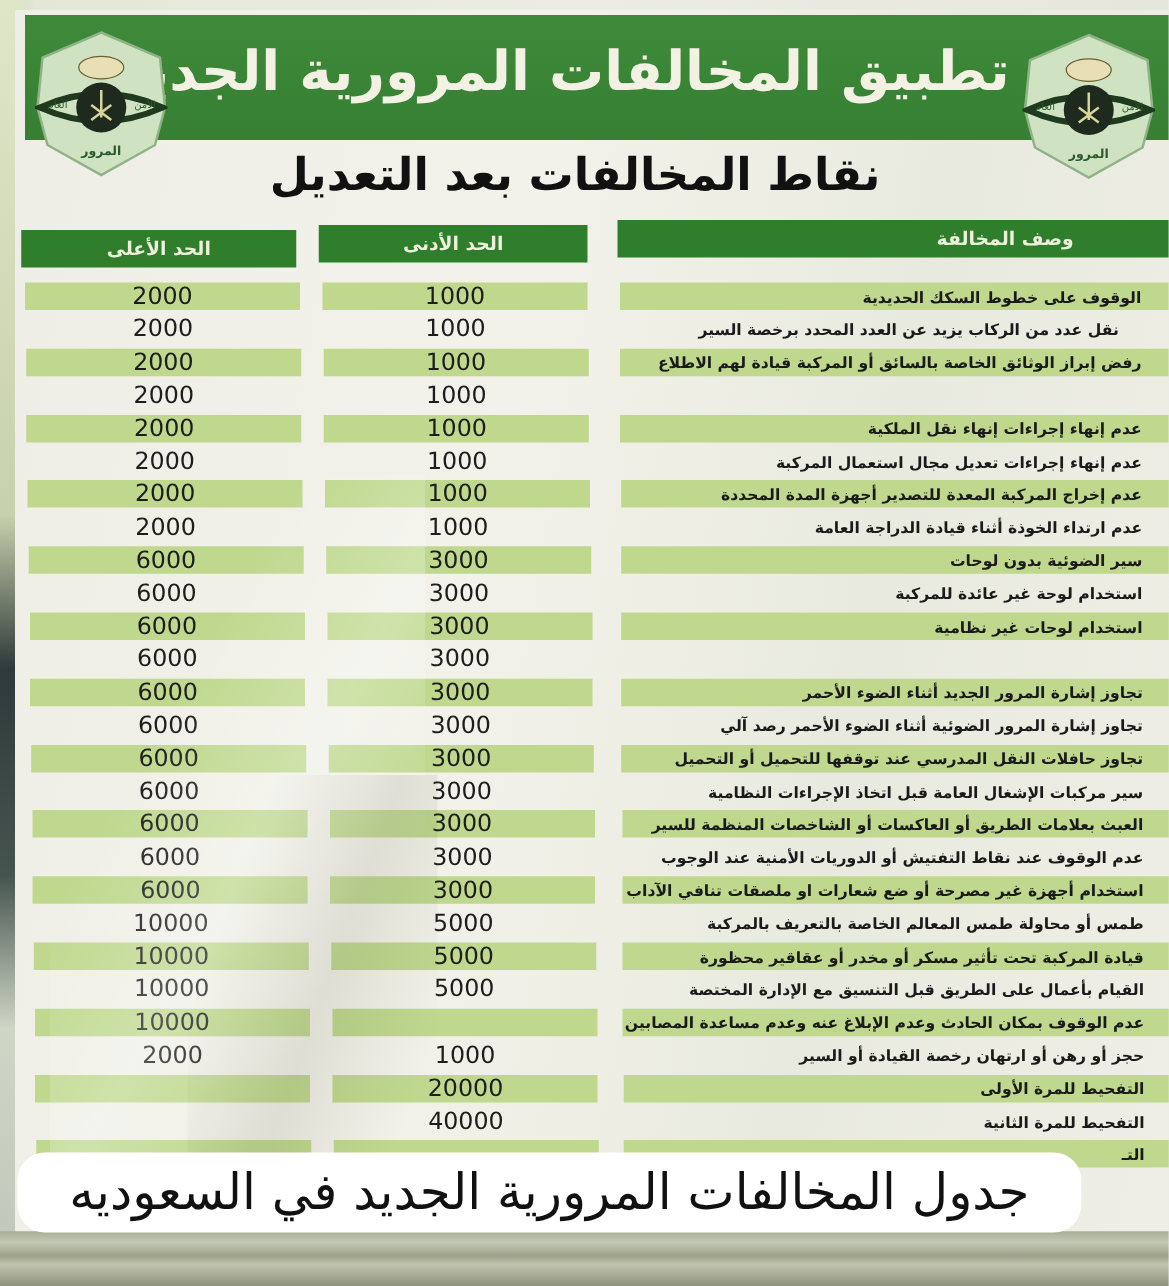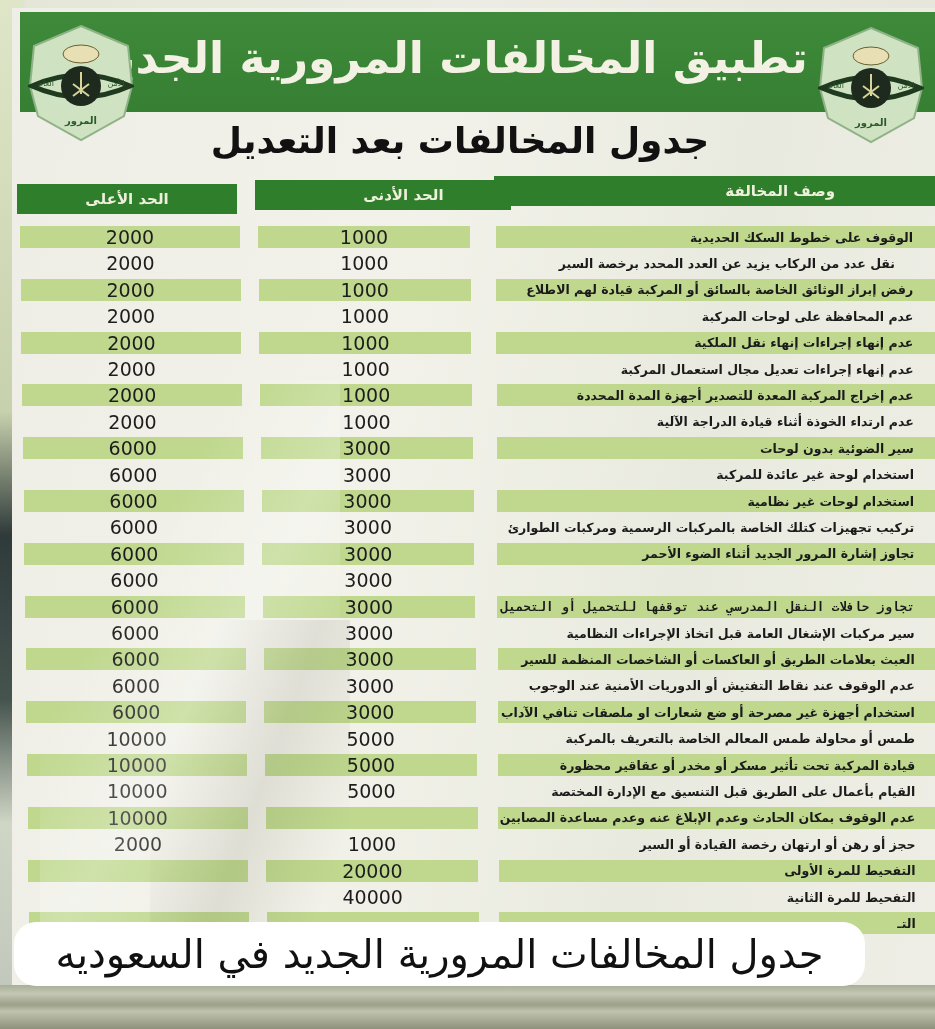--- a/index.html
+++ b/index.html
@@ -18,23 +18,23 @@
   .sub-title{position:absolute;left:200px;width:520px;top:120px;text-align:center;direction:rtl;
     color:#111;font-weight:bold;font-size:36px;font-family:"DejaVu Sans",sans-serif;}
   .logo{position:absolute;width:106px;height:118px;}
   .logo svg{width:100%;height:100%;}
   .logo-left{left:28px;top:24px;}
   .logo-right{left:818px;top:26px;}
 
   .col-header{position:absolute;height:30px;background:#2f7e2c;color:#eef0dc;
     font-weight:bold;font-size:15px;direction:rtl;display:flex;align-items:center;}
   .hdr-max{left:17px;top:184px;width:220px;justify-content:center;}
-  .hdr-min{left:255px;top:180px;width:215px;justify-content:center;padding-left:41px;}
+  .hdr-min{left:255px;top:180px;width:215px;justify-content:center;}
   .hdr-desc{left:494px;top:176px;width:441px;justify-content:flex-start;padding-right:0;}
-  .hdr-desc span{margin-right:100px;}
+  .hdr-desc span{margin-right:76px;}
 
   .rows{position:absolute;left:0;top:0;width:935px;height:1029px;}
   .row{position:absolute;height:26px;}
   .cell{position:absolute;height:22px;top:2px;display:flex;align-items:center;}
   .stripe{background:#bfd88e;}
   .c-max{justify-content:center;font-size:19px;color:#1d1d1d;font-family:"DejaVu Sans",sans-serif;}
   .c-min{justify-content:center;font-size:19px;color:#1d1d1d;font-family:"DejaVu Sans",sans-serif;}
   .c-desc{direction:rtl;justify-content:flex-start;font-size:12.5px;font-weight:bold;color:#1a1a1a;
     padding-right:22px;box-sizing:border-box;white-space:nowrap;overflow:hidden;}
 
@@ -78,21 +78,21 @@
     <ellipse cx="53" cy="30" rx="18" ry="9" fill="#e8dfb5" stroke="#6a6030" stroke-width="1"></ellipse>
     <path d="M4 62 Q53 40 102 62 Q53 84 4 62 Z" fill="none" stroke="#1f3a1f" stroke-width="5"></path>
     <circle cx="53" cy="62" r="20" fill="#1e2a1e"></circle>
     <path d="M53 48 L53 70 M45 72 L61 60 M61 72 L45 60" stroke="#d8d59a" stroke-width="2"></path>
     <text x="88" y="62" font-size="8" fill="#2a5a2a" text-anchor="middle" font-family="DejaVu Sans, sans-serif">الأمن</text>
     <text x="18" y="62" font-size="8" fill="#2a5a2a" text-anchor="middle" font-family="DejaVu Sans, sans-serif">العام</text>
     <text x="53" y="100" font-size="10" fill="#2a5a2a" text-anchor="middle" font-weight="bold" font-family="DejaVu Sans, sans-serif">المرور</text>
   </svg>
 </div>
 
-<div class="sub-title">جدول المخالفات بعد التعديل</div>
+<div class="sub-title">نقاط المخالفات بعد التعديل</div>
 
 <div class="col-header hdr-max">
     <span>الحد الأعلى</span>
   </div>
 <div class="col-header hdr-min">
     <span>الحد الأدنى</span>
   </div>
 <div class="col-header hdr-desc">
     <span>وصف المخالفة</span>
   </div>
@@ -109,75 +109,74 @@
       <div class="cell c-desc" style="left: 478px; width: 439px;">نقل عدد من الركاب يزيد عن العدد المحدد برخصة السير</div>
     </div>
     <div class="row" style="top: 276.8px; left: 0px; width: 935px;">
       <div class="cell c-max stripe" style="left: 20.7px; width: 220px;">2000</div>
       <div class="cell c-min stripe" style="left: 258.7px; width: 212px;">1000</div>
       <div class="cell c-desc stripe" style="left: 496.21px; width: 439px;">رفض إبراز الوثائق الخاصة بالسائق أو المركبة قيادة لهم الاطلاع</div>
     </div>
     <div class="row" style="top: 303.2px; left: 0px; width: 935px;">
       <div class="cell c-max" style="left: 21.05px; width: 220px;">2000</div>
       <div class="cell c-min" style="left: 259.05px; width: 212px;">1000</div>
-      <div class="cell c-desc" style="left: 496.315px; width: 439px;">عدم المحافظة على لوحات المركبة</div>
     </div>
     <div class="row" style="top: 329.6px; left: 0px; width: 935px;">
       <div class="cell c-max stripe" style="left: 21.4px; width: 220px;">2000</div>
       <div class="cell c-min stripe" style="left: 259.4px; width: 212px;">1000</div>
       <div class="cell c-desc stripe" style="left: 496.42px; width: 439px;">عدم إنهاء إجراءات إنهاء نقل الملكية</div>
     </div>
     <div class="row" style="top: 356px; left: 0px; width: 935px;">
       <div class="cell c-max" style="left: 21.75px; width: 220px;">2000</div>
       <div class="cell c-min" style="left: 259.75px; width: 212px;">1000</div>
       <div class="cell c-desc" style="left: 496.525px; width: 439px;">عدم إنهاء إجراءات تعديل مجال استعمال المركبة</div>
     </div>
     <div class="row" style="top: 382.4px; left: 0px; width: 935px;">
       <div class="cell c-max stripe" style="left: 22.1px; width: 220px;">2000</div>
       <div class="cell c-min stripe" style="left: 260.1px; width: 212px;">1000</div>
       <div class="cell c-desc stripe" style="left: 496.63px; width: 439px;">عدم إخراج المركبة المعدة للتصدير أجهزة المدة المحددة</div>
     </div>
     <div class="row" style="top: 408.8px; left: 0px; width: 935px;">
       <div class="cell c-max" style="left: 22.45px; width: 220px;">2000</div>
       <div class="cell c-min" style="left: 260.45px; width: 212px;">1000</div>
-      <div class="cell c-desc" style="left: 496.735px; width: 439px;">عدم ارتداء الخوذة أثناء قيادة الدراجة الآلية</div>
+      <div class="cell c-desc" style="left: 496.735px; width: 439px;">عدم ارتداء الخوذة أثناء قيادة الدراجة العامة</div>
     </div>
     <div class="row" style="top: 435.2px; left: 0px; width: 935px;">
       <div class="cell c-max stripe" style="left: 22.8px; width: 220px;">6000</div>
       <div class="cell c-min stripe" style="left: 260.8px; width: 212px;">3000</div>
       <div class="cell c-desc stripe" style="left: 496.84px; width: 439px;">سير الضوئية بدون لوحات</div>
     </div>
     <div class="row" style="top: 461.6px; left: 0px; width: 935px;">
       <div class="cell c-max" style="left: 23.15px; width: 220px;">6000</div>
       <div class="cell c-min" style="left: 261.15px; width: 212px;">3000</div>
       <div class="cell c-desc" style="left: 496.945px; width: 439px;">استخدام لوحة غير عائدة للمركبة</div>
     </div>
     <div class="row" style="top: 488px; left: 0px; width: 935px;">
       <div class="cell c-max stripe" style="left: 23.5px; width: 220px;">6000</div>
       <div class="cell c-min stripe" style="left: 261.5px; width: 212px;">3000</div>
       <div class="cell c-desc stripe" style="left: 497.05px; width: 439px;">استخدام لوحات غير نظامية</div>
     </div>
     <div class="row" style="top: 514.4px; left: 0px; width: 935px;">
       <div class="cell c-max" style="left: 23.85px; width: 220px;">6000</div>
       <div class="cell c-min" style="left: 261.85px; width: 212px;">3000</div>
-      <div class="cell c-desc" style="left: 497.155px; width: 439px;">تركيب تجهيزات كتلك الخاصة بالمركبات الرسمية ومركبات الطوارئ</div>
     </div>
     <div class="row" style="top: 540.8px; left: 0px; width: 935px;">
       <div class="cell c-max stripe" style="left: 24.2px; width: 220px;">6000</div>
       <div class="cell c-min stripe" style="left: 262.2px; width: 212px;">3000</div>
       <div class="cell c-desc stripe" style="left: 497.26px; width: 439px;">تجاوز إشارة المرور الجديد أثناء الضوء الأحمر</div>
     </div>
     <div class="row" style="top: 567.2px; left: 0px; width: 935px;">
       <div class="cell c-max" style="left: 24.55px; width: 220px;">6000</div>
       <div class="cell c-min" style="left: 262.55px; width: 212px;">3000</div>
+      <div class="cell c-desc" style="left: 497.365px; width: 439px;">تجاوز إشارة المرور الضوئية أثناء الضوء الأحمر رصد آلي</div>
     </div>
     <div class="row" style="top: 593.6px; left: 0px; width: 935px;">
       <div class="cell c-max stripe" style="left: 24.9px; width: 220px;">6000</div>
       <div class="cell c-min stripe" style="left: 262.9px; width: 212px;">3000</div>
-      <div class="cell c-desc stripe" style="left: 497.47px; width: 439px; font-family: Liberation Mono, monospace;">تجاوز حافلات النقل المدرسي عند توقفها للتحميل أو التحميل</div>
+      <div class="cell c-desc stripe" style="left: 497.47px; width: 439px;">تجاوز حافلات النقل المدرسي عند توقفها للتحميل أو التحميل</div>
     </div>
     <div class="row" style="top: 620px; left: 0px; width: 935px;">
       <div class="cell c-max" style="left: 25.25px; width: 220px;">6000</div>
       <div class="cell c-min" style="left: 263.25px; width: 212px;">3000</div>
       <div class="cell c-desc" style="left: 497.575px; width: 439px;">سير مركبات الإشغال العامة قبل اتخاذ الإجراءات النظامية</div>
     </div>
     <div class="row" style="top: 646.4px; left: 0px; width: 935px;">
       <div class="cell c-max stripe" style="left: 25.6px; width: 220px;">6000</div>
       <div class="cell c-min stripe" style="left: 263.6px; width: 212px;">3000</div>
       <div class="cell c-desc stripe" style="left: 497.68px; width: 439px;">العبث بعلامات الطريق أو العاكسات أو الشاخصات المنظمة للسير</div>

